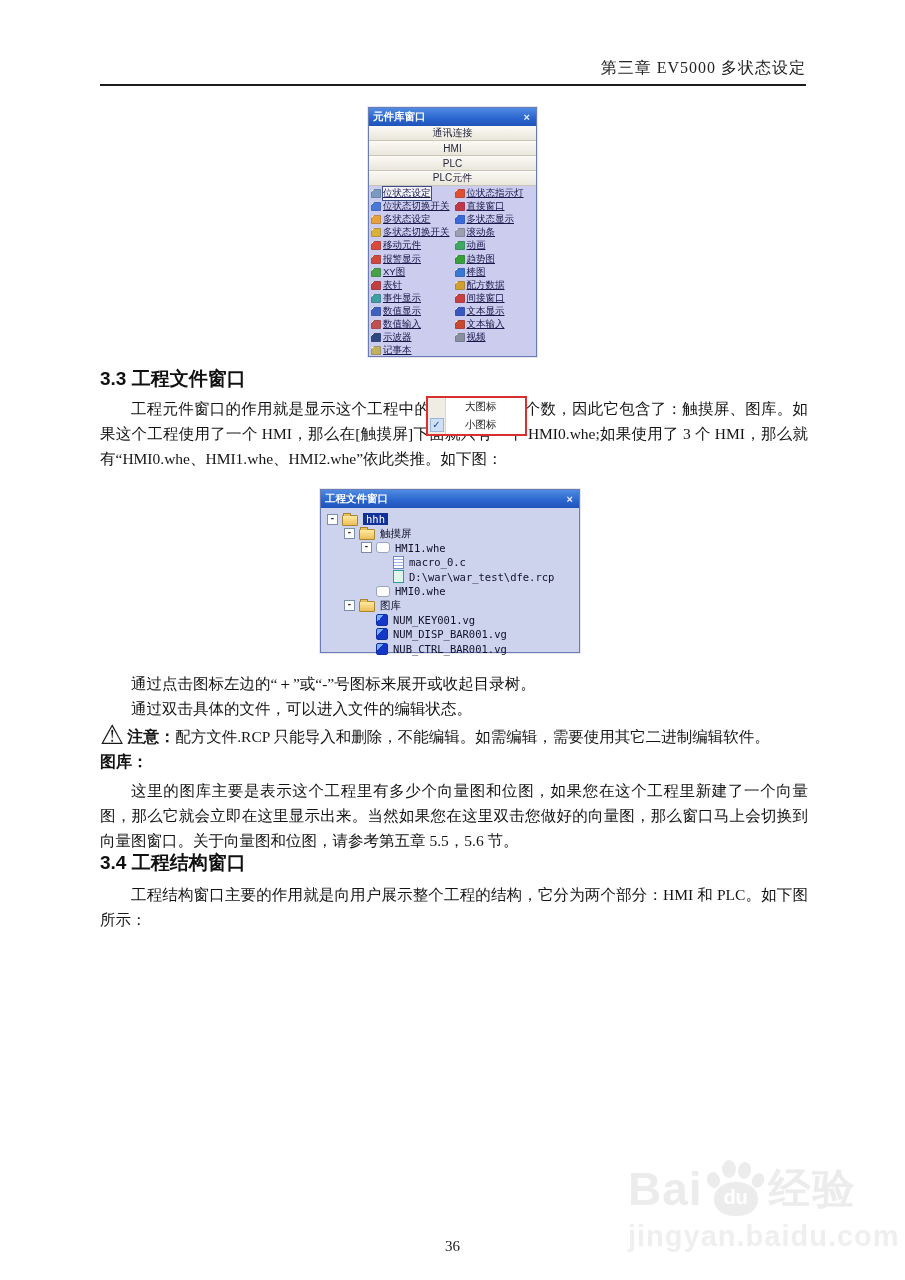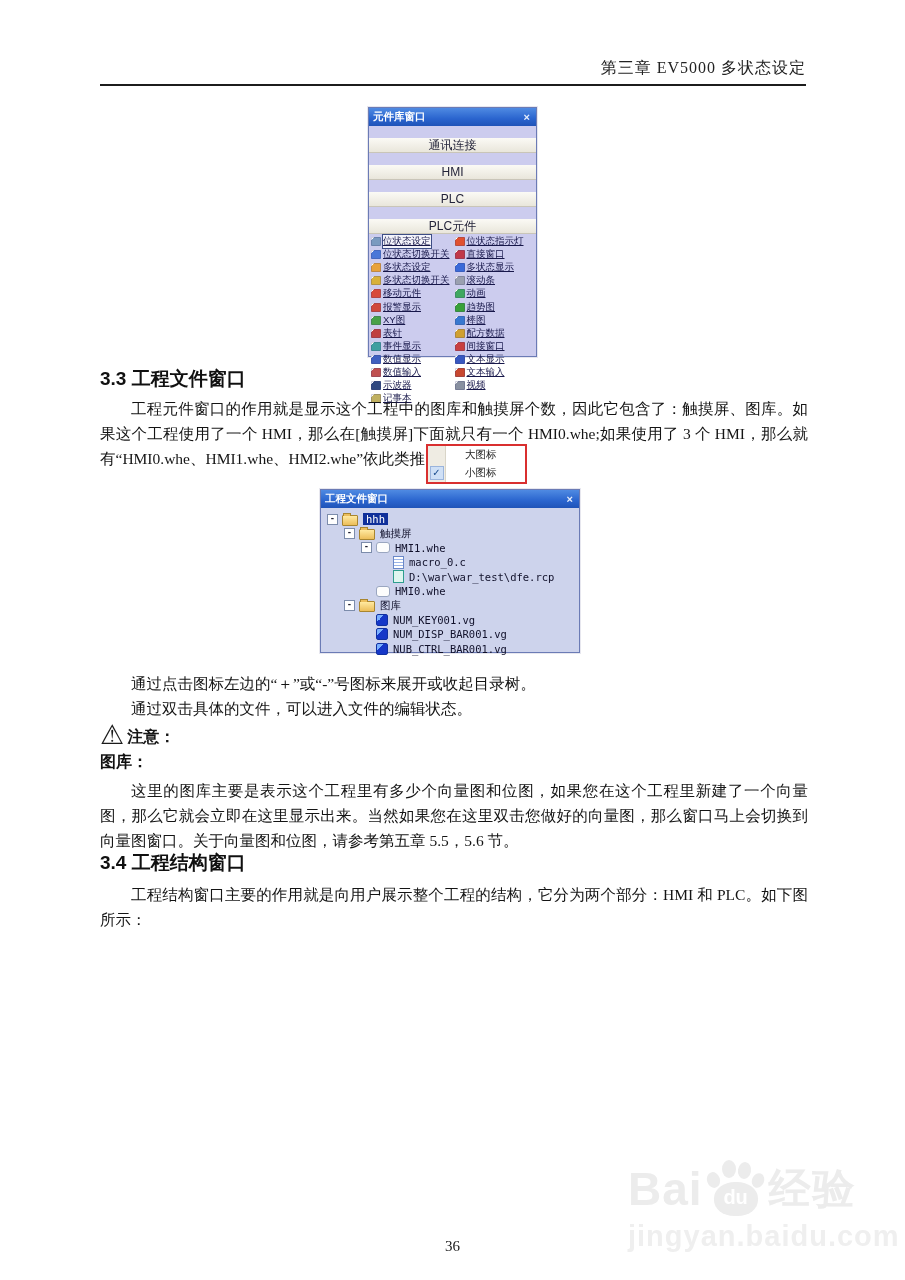--- a/index.html
+++ b/index.html
@@ -17,21 +17,21 @@
          box-shadow:0 0 0 1px #e7e7ef;}
   .titlebar{height:18px;display:flex;align-items:center;justify-content:space-between;
             padding:0 4px;background:linear-gradient(180deg,#4f8ae2 0%,#2a64ce 60%,#1f53b8 100%);
             color:#fff;font-size:10.5px;font-weight:bold;}
   .close-x{color:#e8effc;font-size:11px;font-weight:bold;line-height:10px;padding:0 2px;cursor:default;}
 
   
   .cmp-window{left:368px;top:107px;width:167px;height:248px;background:#ccccee;}
   .cat-btn{height:14px;display:flex;align-items:center;justify-content:center;
            background:linear-gradient(180deg,#fbfaf5,#e9e6db);border-bottom:1px solid #c9c5b8;
-           font-size:12px;color:#24243a;margin-top:12px;}
+           font-size:10px;color:#24243a;}
   .cmp-list{position:relative;display:flex;padding-top:1px;}
   .cmp-col{width:50%;}
   .cmp-item{height:13.1px;display:flex;align-items:center;padding-left:2px;font-size:9.5px;color:#17174a;}
   .sw{width:10px;height:9px;flex:none;margin-right:2px;border-radius:1px;box-shadow:0 0 0 1px rgba(60,60,110,.25) inset;}
   .cmp-label{white-space:nowrap;text-decoration:underline;}
   .cmp-item.selected .cmp-label{outline:1px solid #3d4d85;background:#f3f3fb;}
 
   .icon-popup{position:absolute;left:57px;top:210px;width:97px;height:36px;background:#fff;
               border:2px solid #d92f2f;display:flex;flex-direction:column;z-index:5;}
   .popup-row{flex:1;display:flex;align-items:center;font-size:10.5px;color:#222;}
@@ -298,20 +298,21 @@
         </div>
       </div>
   </div>
 
   <div class="line" style="top:674px">通过点击图标左边的“＋”或“-”号图标来展开或收起目录树。</div>
   <div class="line" style="top:699px">通过双击具体的文件，可以进入文件的编辑状态。</div>
 
   <div class="note" style="top:721px">
     <span class="warn-icon">⚠</span>
     <span class="note-strong">注意：</span>
+    <span class="note-body">配方文件.RCP 只能导入和删除，不能编辑。如需编辑，需要使用其它二进制编辑软件。</span>
   </div>
   <div class="bold-label" style="top:752px">图库：</div>
 
   <div class="para" style="top:778px">这里的图库主要是表示这个工程里有多少个向量图和位图，如果您在这个工程里新建了一个向量图，那么它就会立即在这里显示出来。当然如果您在这里双击您做好的向量图，那么窗口马上会切换到向量图窗口。关于向量图和位图，请参考第五章 5.5，5.6 节。</div>
 
   <div class="sec-heading" style="top:850px">3.4 工程结构窗口</div>
   <div class="para" style="top:882px">工程结构窗口主要的作用就是向用户展示整个工程的结构，它分为两个部分：HMI 和 PLC。如下图所示：</div>
 
   <div class="watermark">
     <div class="wm-row">

